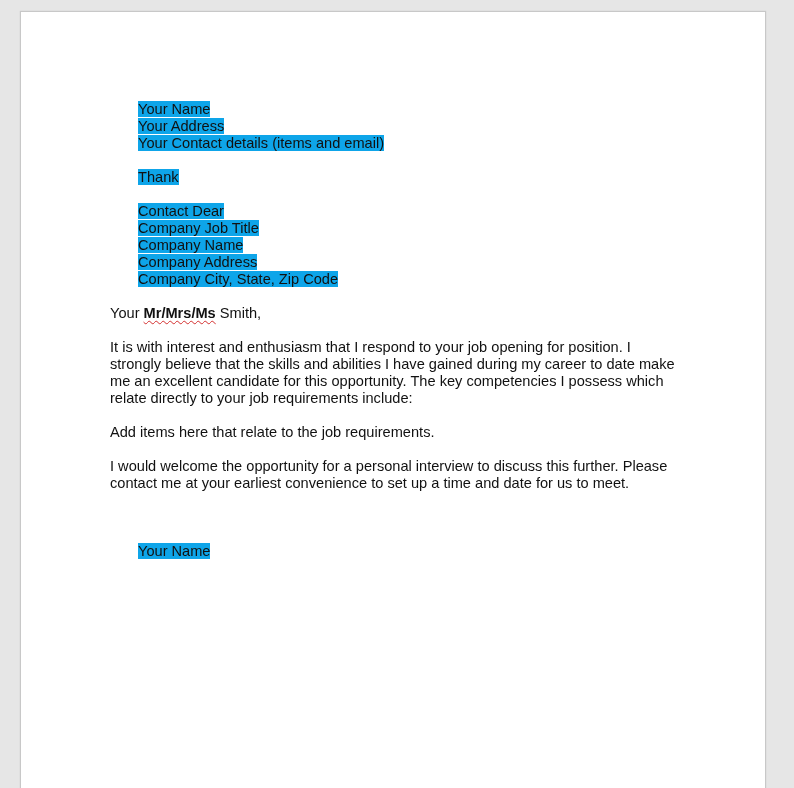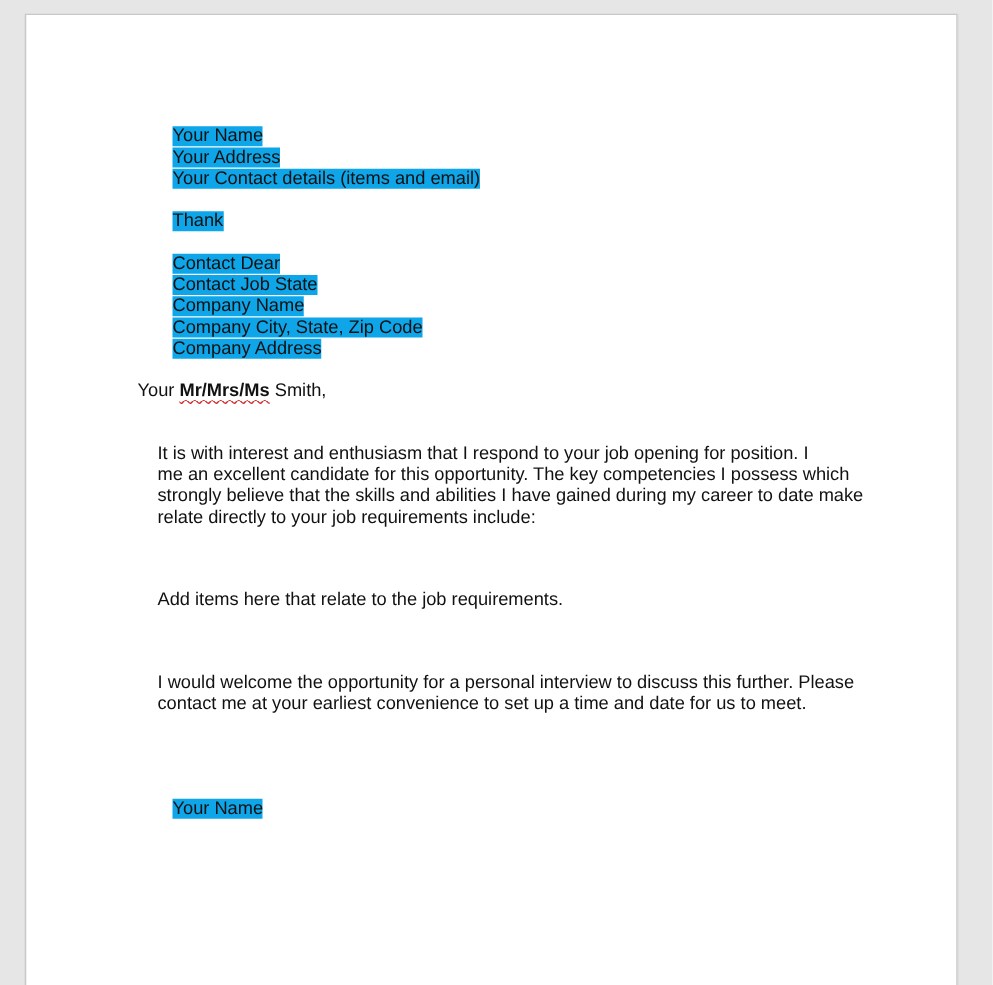--- a/index.html
+++ b/index.html
@@ -26,54 +26,54 @@
     }
     .line { display: block; white-space: nowrap; }
     .hl { background: #0ea5e9; margin-left: 28px; }
     .gap { height: 17px; }
     .squiggle {
       text-decoration: underline wavy #d32f2f;
       text-decoration-thickness: 1px;
       text-underline-offset: 2px;
       font-weight: bold;
     }
-    p { margin: 16px; }
+    p { margin: 0; }
   </style>
 </head>
 <body>
 
 <div class="page">
   <div class="content">
 
     <div>
       <span class="line"><span class="hl">Your Name</span></span>
       <span class="line"><span class="hl">Your Address</span></span>
       <span class="line"><span class="hl">Your Contact details (items and email)</span></span>
     </div>
     <div class="gap"></div>
 
     <span class="line"><span class="hl">Thank</span></span>
     <div class="gap"></div>
 
     <div>
       <span class="line"><span class="hl">Contact Dear</span></span>
-      <span class="line"><span class="hl">Contact Job State</span></span>
+      <span class="line"><span class="hl">Company Job Title</span></span>
       <span class="line"><span class="hl">Company Name</span></span>
+      <span class="line"><span class="hl">Company Address</span></span>
       <span class="line"><span class="hl">Company City, State, Zip Code</span></span>
-      <span class="line"><span class="hl">Company Address</span></span>
     </div>
     <div class="gap"></div>
 
     <span class="line"><span>Your </span><span class="squiggle">Mr/Mrs/Ms</span><span> Smith,</span></span>
     <div class="gap"></div>
 
     <p>
       <span class="line">It is with interest and enthusiasm that I respond to your job opening for position. I</span>
+      <span class="line">strongly believe that the skills and abilities I have gained during my career to date make</span>
       <span class="line">me an excellent candidate for this opportunity. The key competencies I possess which</span>
-      <span class="line">strongly believe that the skills and abilities I have gained during my career to date make</span>
       <span class="line">relate directly to your job requirements include:</span>
     </p>
     <div class="gap"></div>
 
     <p>
       <span class="line">Add items here that relate to the job requirements.</span>
     </p>
     <div class="gap"></div>
 
     <p>

